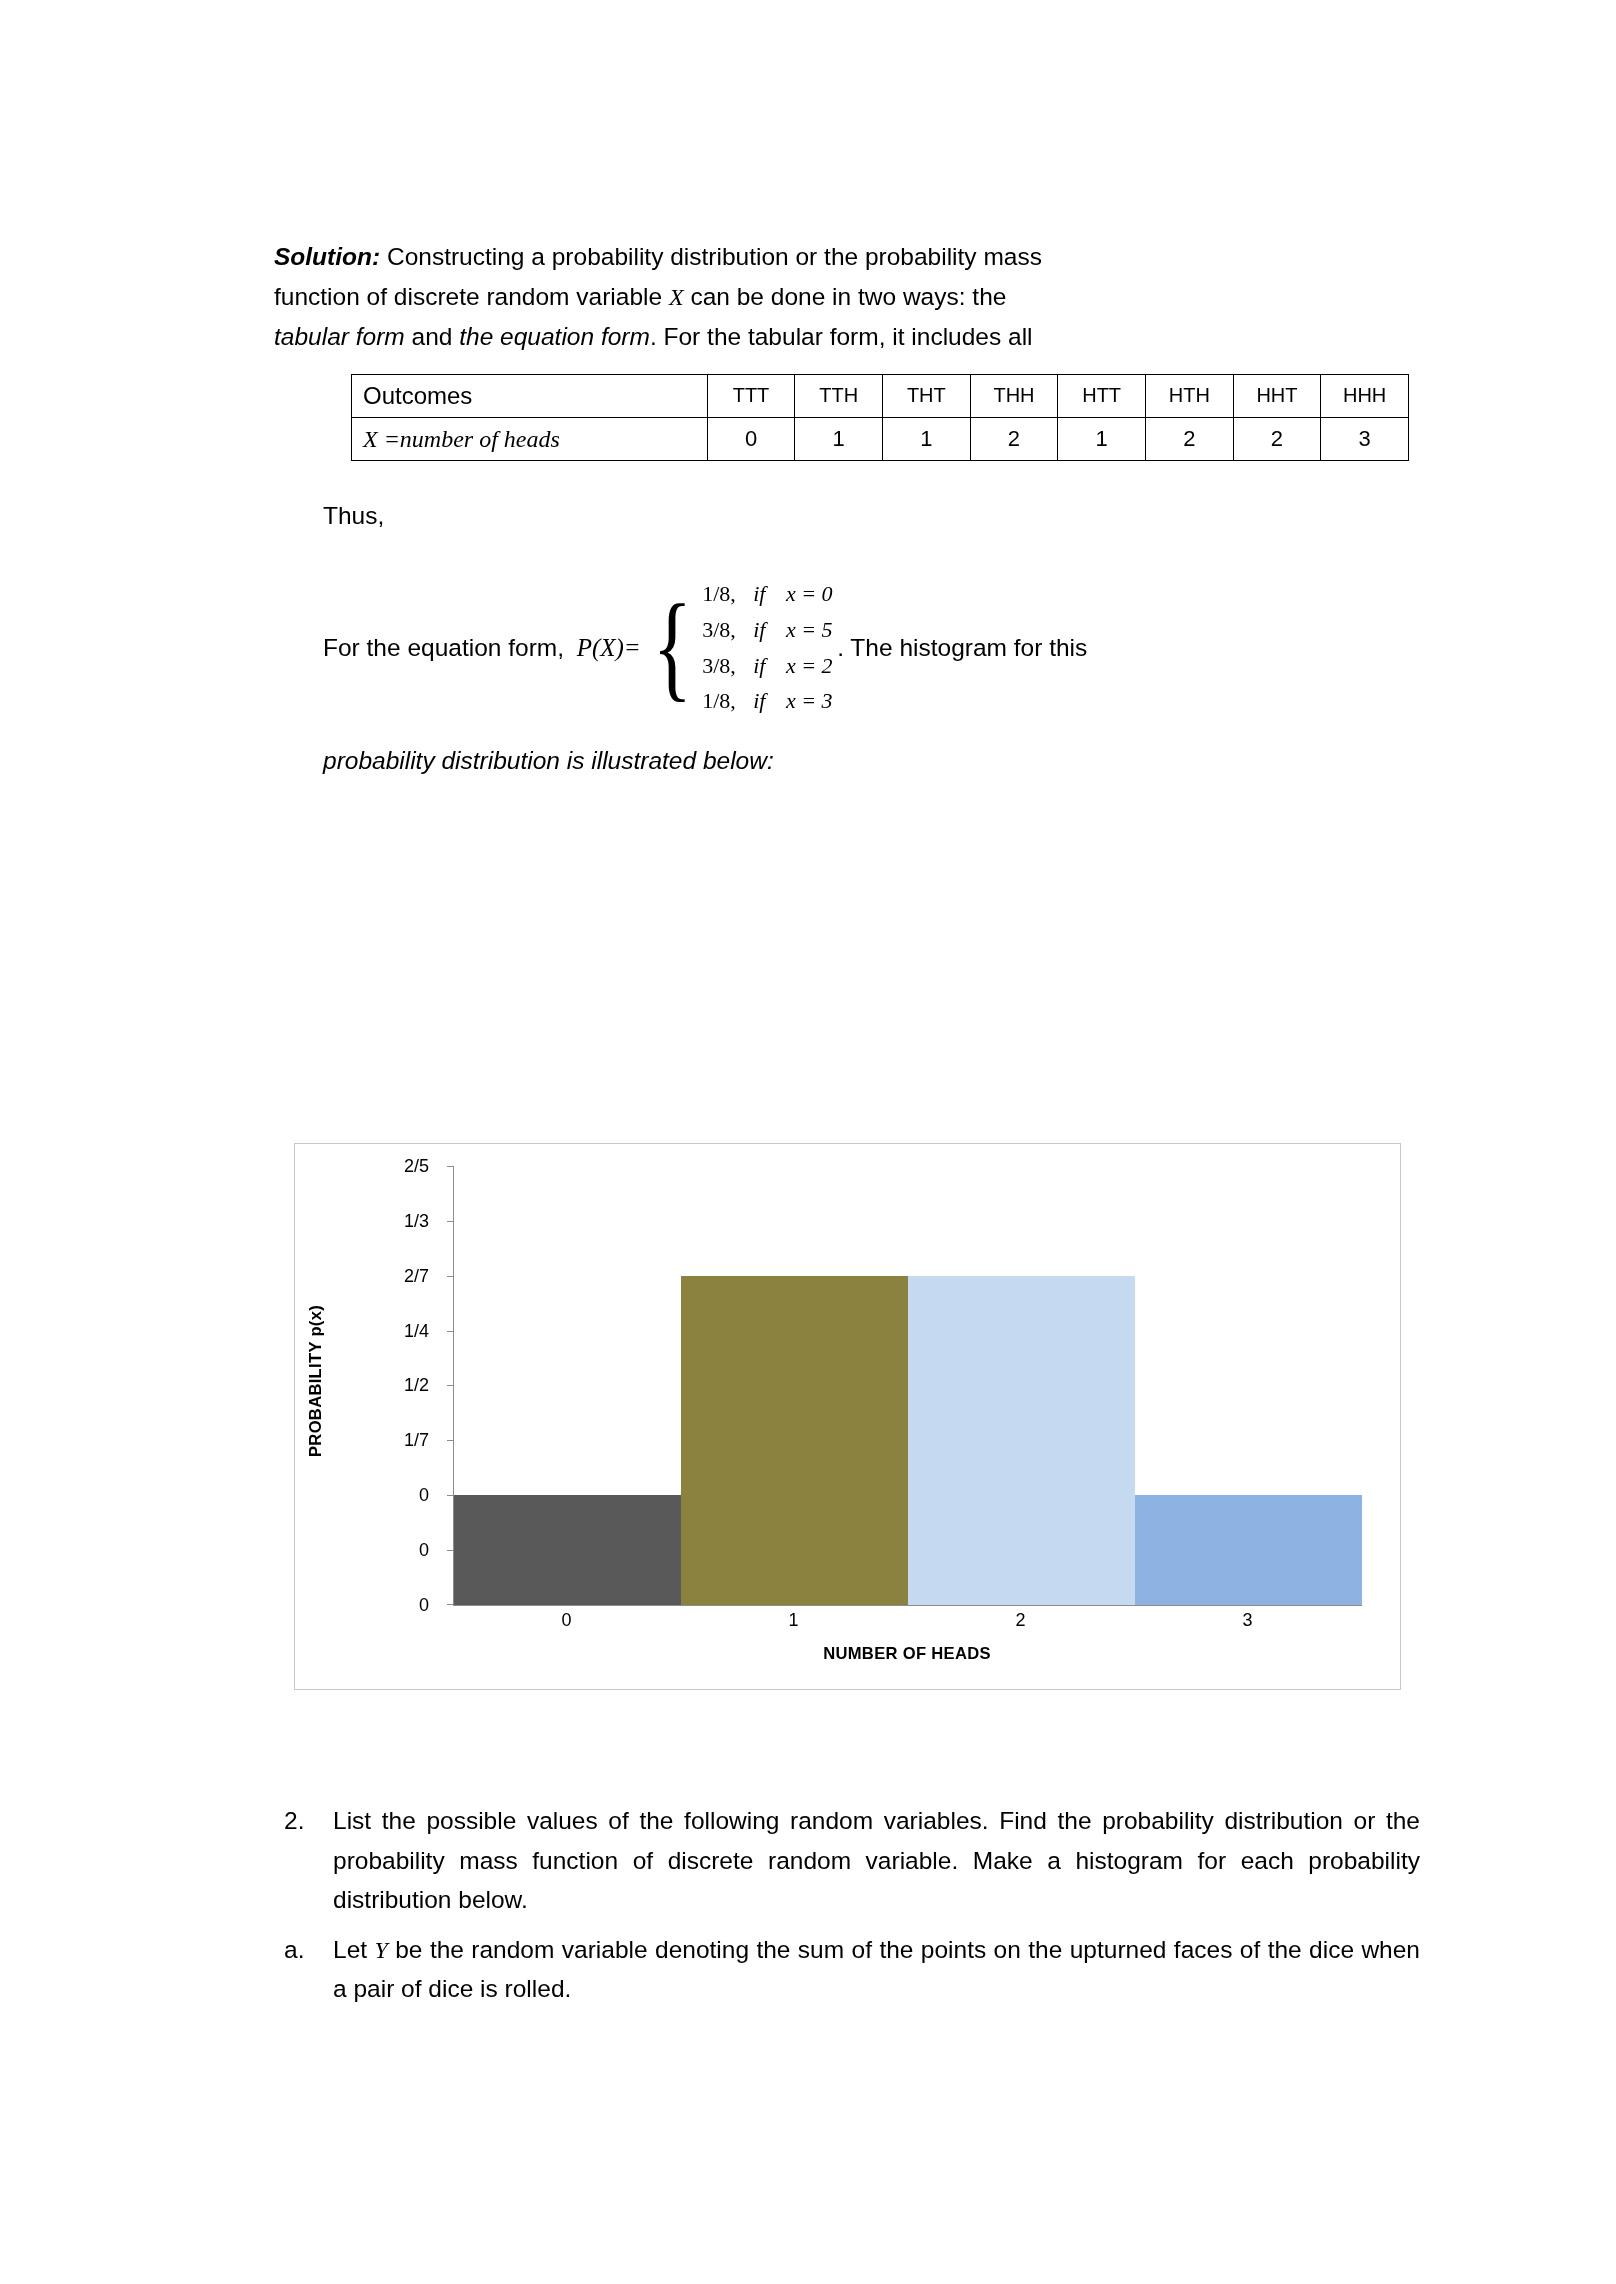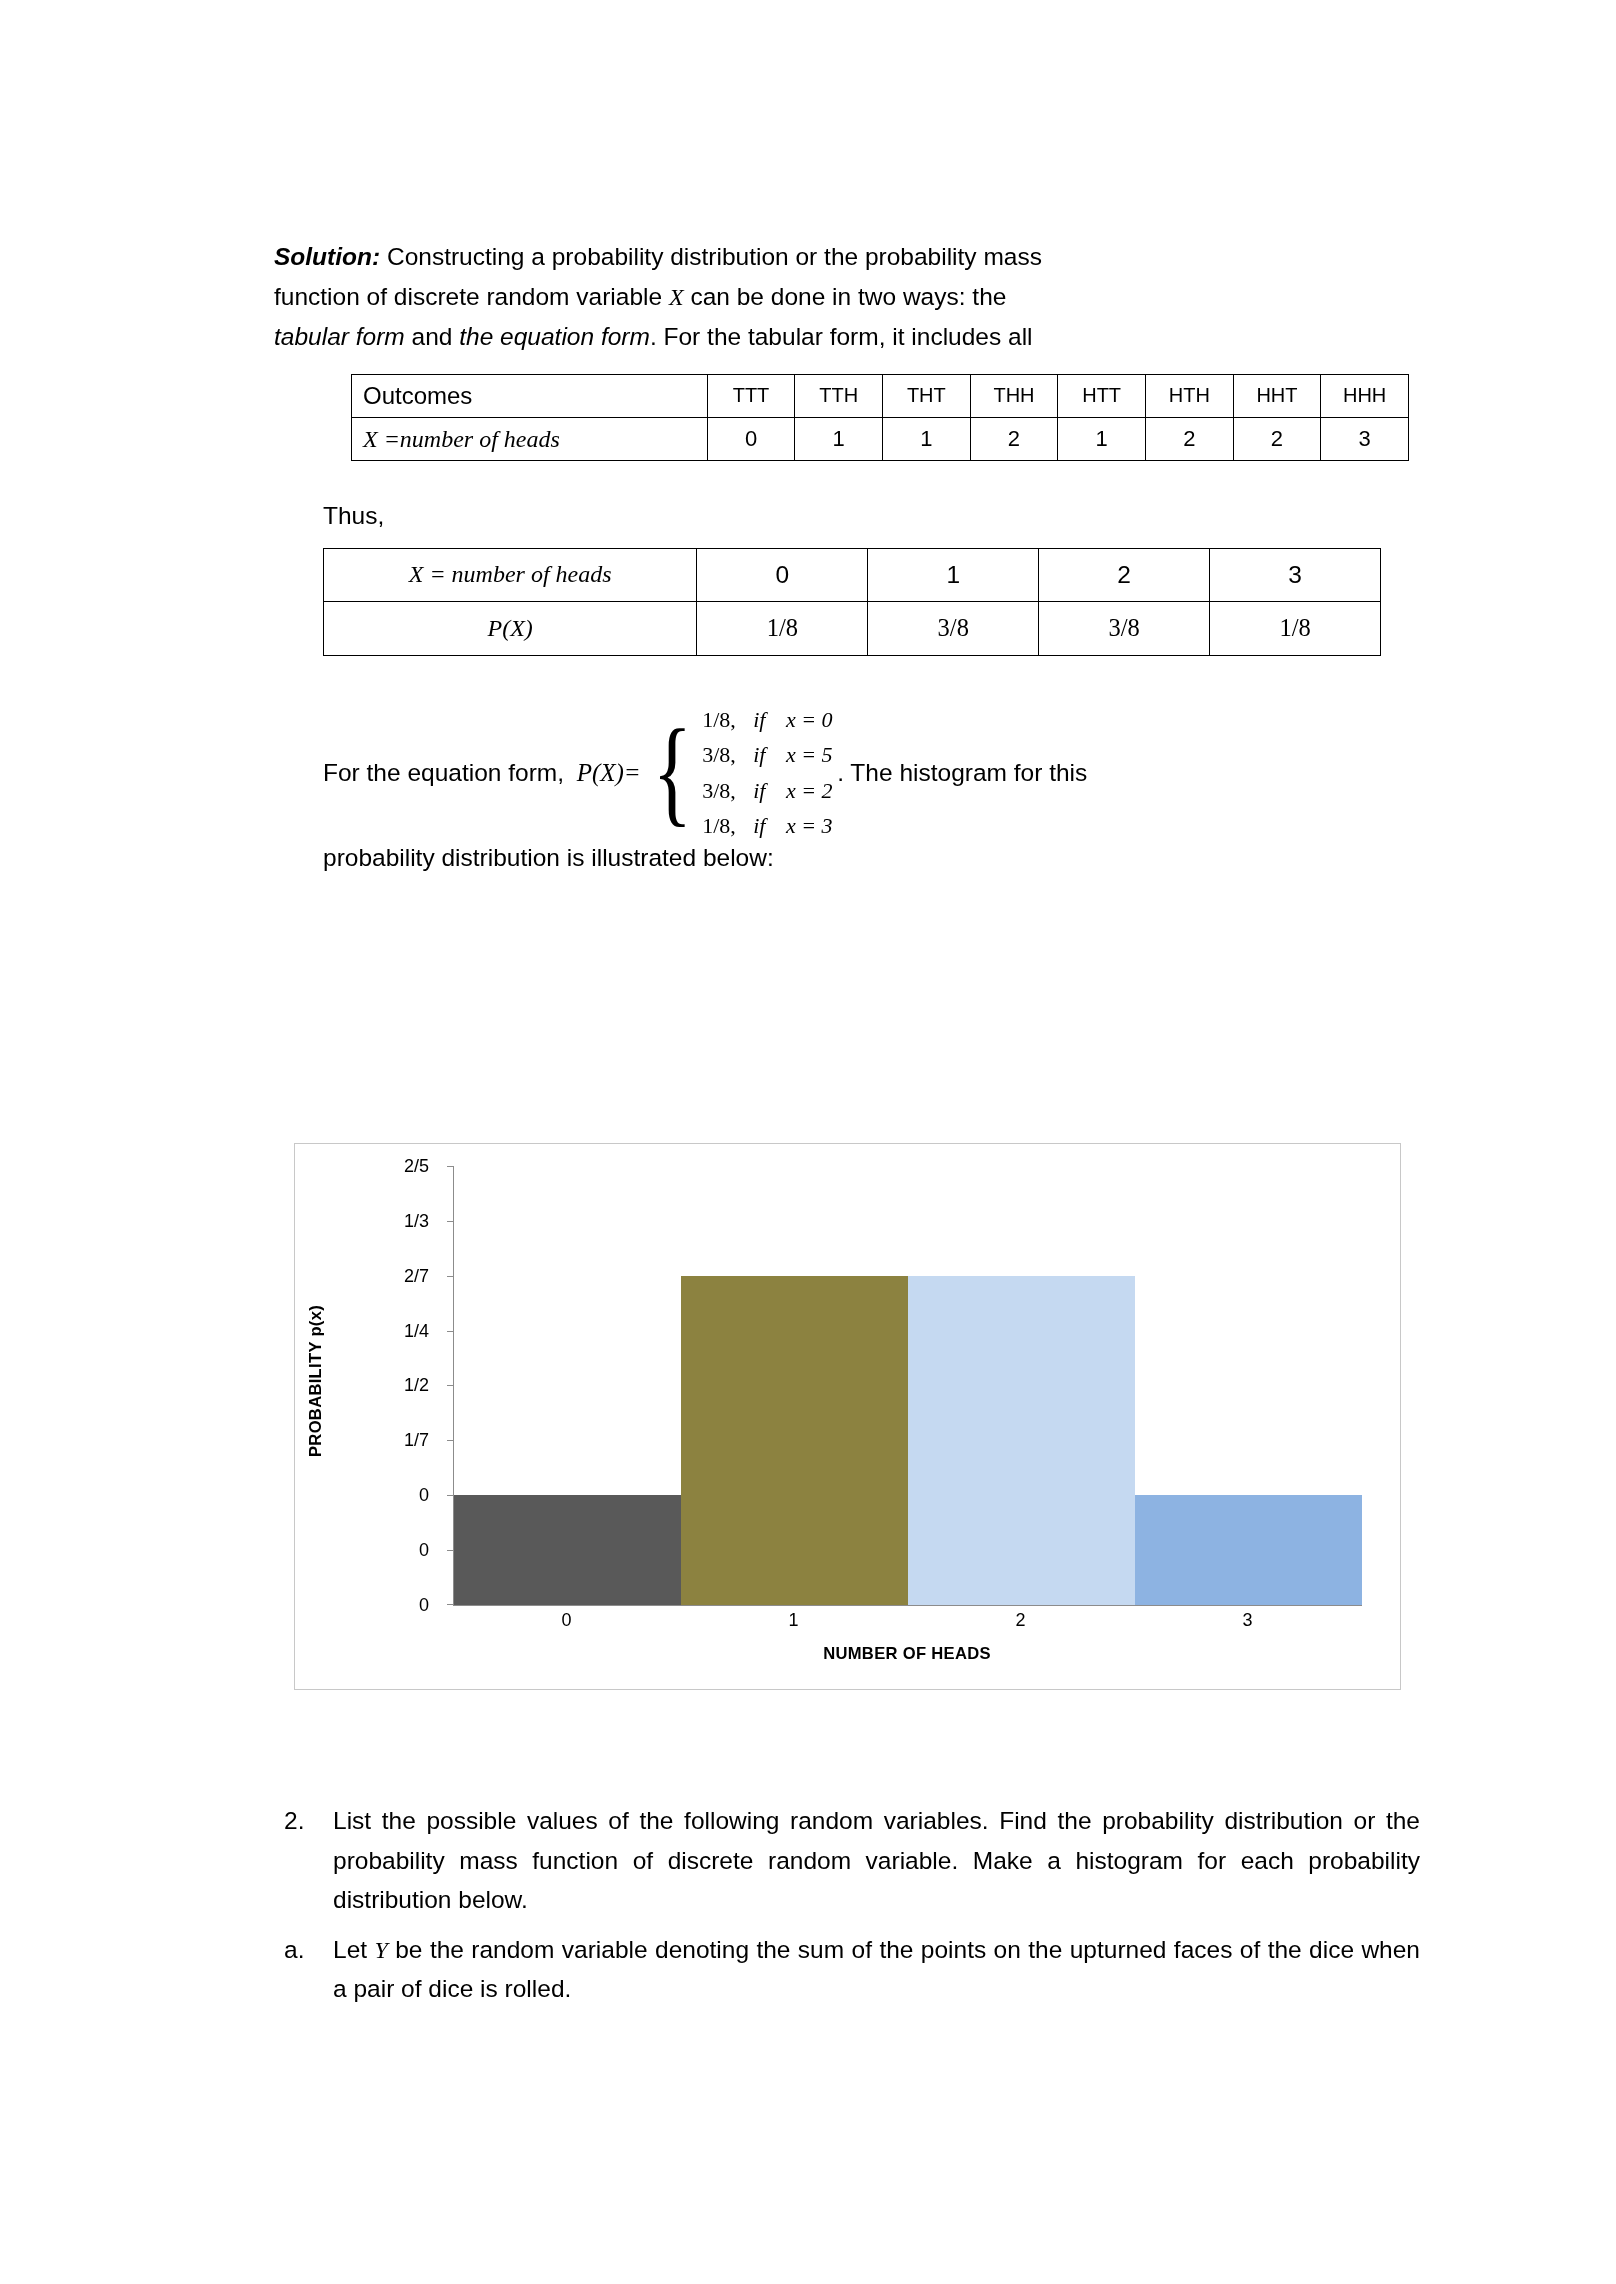--- a/index.html
+++ b/index.html
@@ -134,21 +134,23 @@
     font-size:22px;
     line-height:1.62;
   }
   .cases .row { white-space:nowrap; }
   .cases .if { font-style:italic; margin:0 20.5px 0 17.4px; }
   .cases .cnd { font-style:italic;font-family:Liberation Serif, serif; }
   .eqtail { white-space:nowrap; margin-left:4.7px; }
 
   .histline {
     margin-left:49px;
-    font-size:24.5px;
+    margin-top:28px;
+    font-size:24.5px;
+    font-style:italic;
   }
 
   
   .chart-box {
     position:absolute;
     left:294px;
     top:1143px;
     width:1105px;
     height:545px;
     border:0.8px solid #c8c8c8;
@@ -289,38 +291,20 @@
         <td>1</td>
         <td>2</td>
         <td>2</td>
         <td>3</td>
       </tr>
     </tbody>
       </table>
 
     <div class="thus">Thus,</div>
 
-    <table class="dist-table">
-      <tbody>
-          <tr>
-        <td class="hdr">X = number   of    heads</td>
-        <td>0</td>
-        <td>1</td>
-        <td>2</td>
-        <td>3</td>
-      </tr>
-      <tr>
-        <td class="hdr">P(X)</td>
-        <td class="frac-serif">1/8</td>
-        <td class="frac-serif">3/8</td>
-        <td class="frac-serif">3/8</td>
-        <td class="frac-serif">1/8</td>
-      </tr>
-    </tbody>
-      </table>
 
     <div class="eqform">
       <span class="lbl">For  the  equation  form,</span>
       <span class="eq-px">P(X)=</span>
       <span class="brace">{</span>
       <span class="cases">
         <span class="row"><span>1/8,</span><span class="if">if</span><span class="cnd">x = 0</span></span><br>
         <span class="row"><span>3/8,</span><span class="if">if</span><span class="cnd">x = 5</span></span><br>
         <span class="row"><span>3/8,</span><span class="if">if</span><span class="cnd">x = 2</span></span><br>
         <span class="row"><span>1/8,</span><span class="if">if</span><span class="cnd">x = 3</span></span>

